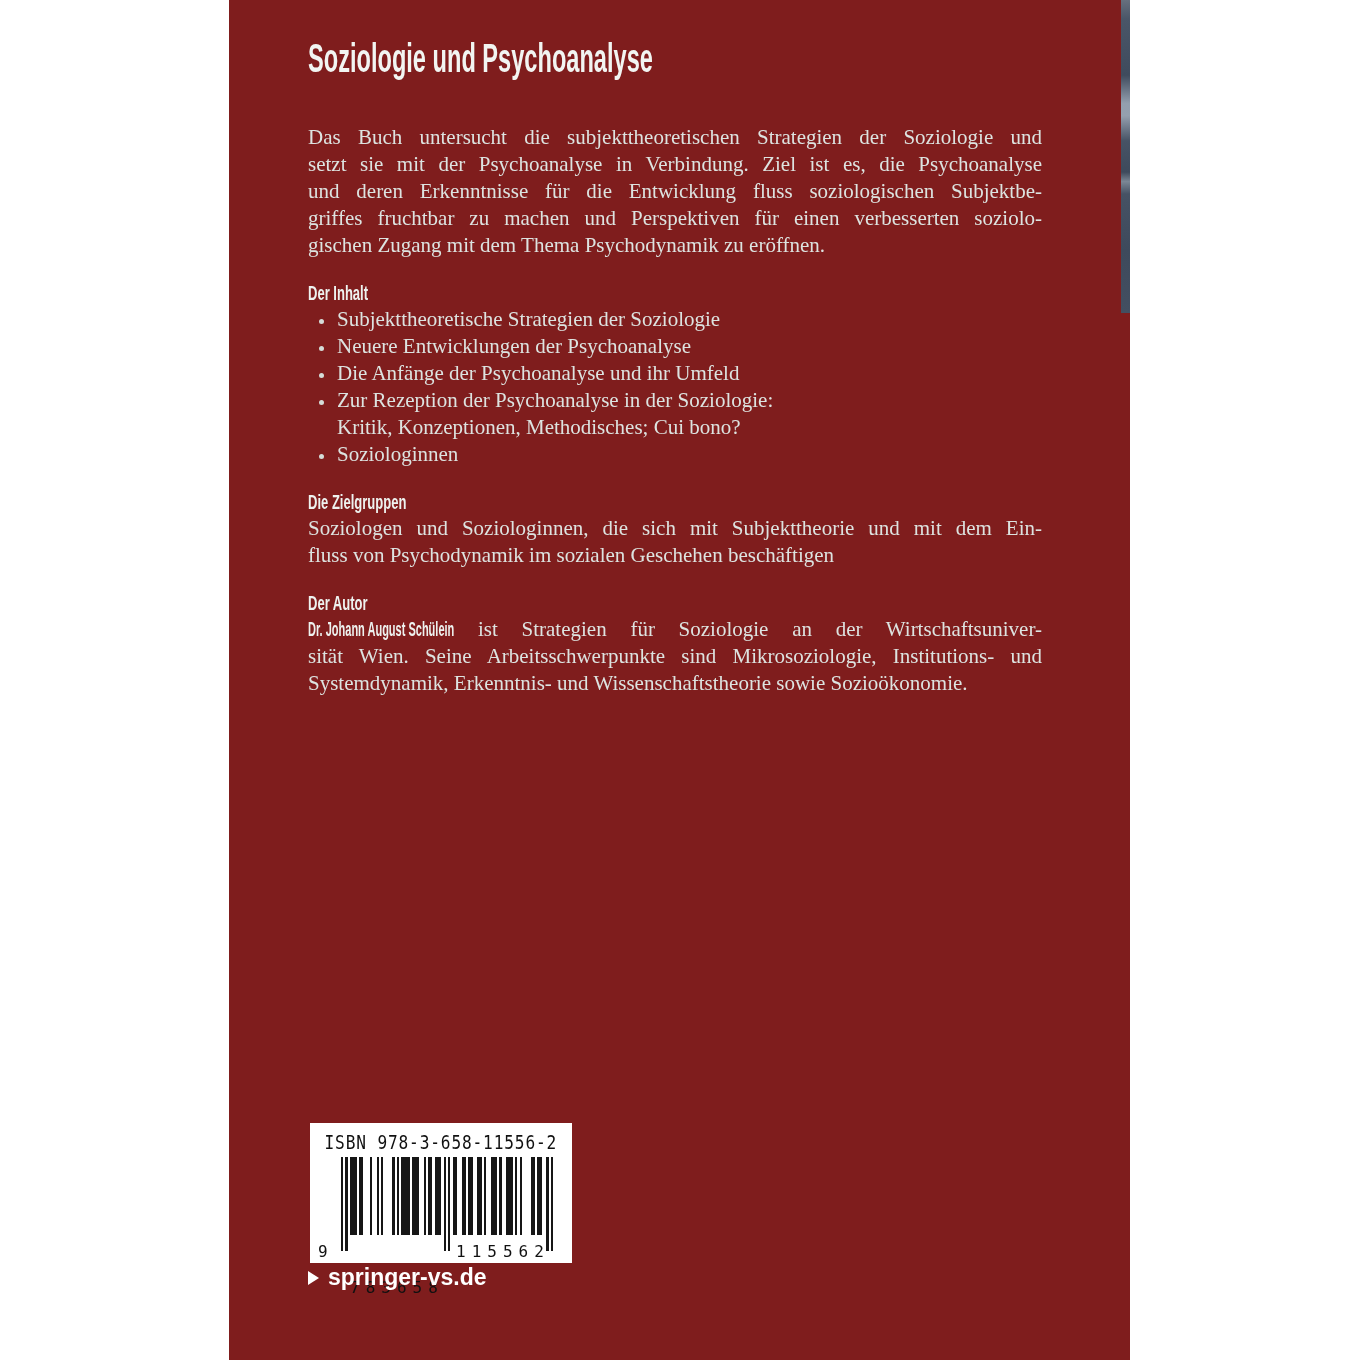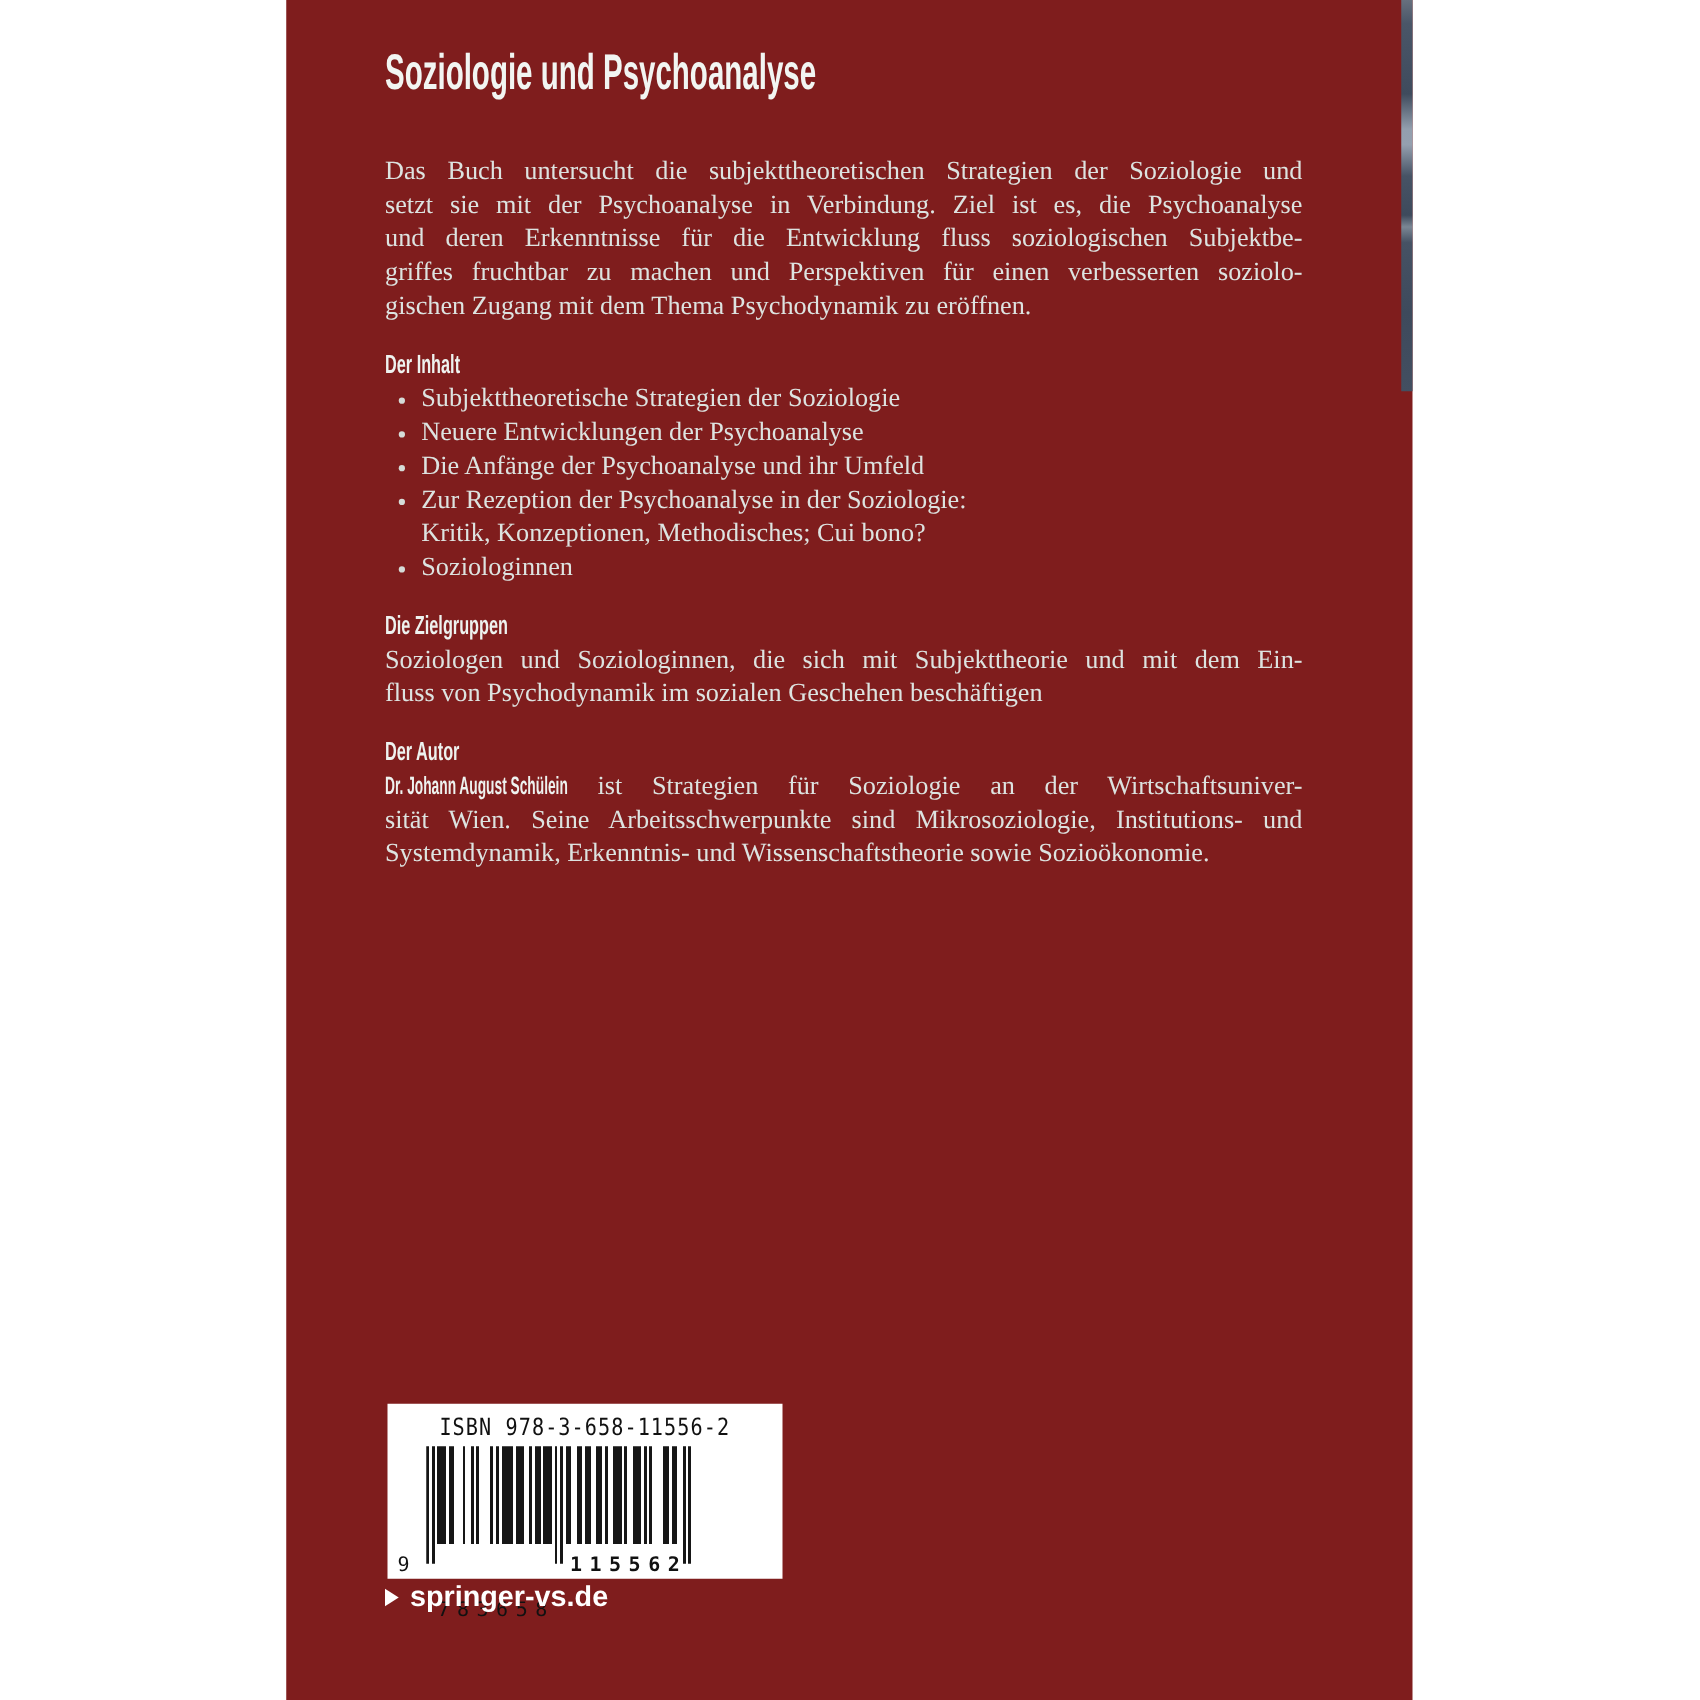--- a/index.html
+++ b/index.html
@@ -20,31 +20,31 @@
   .jline{text-align:justify;text-align-last:justify;}
   h2.sec{margin:20px 0 0;line-height:27px;}
   h2.sec .cx{font:bold 21px "Liberation Sans",sans-serif;color:#eef2ef;}
   .bullet-row{display:flex;align-items:center;}
   .dot-cell{flex:0 0 29px;width:29px;padding-left:11px;box-sizing:border-box;
             font:21px/27px "Liberation Serif",serif;color:#cfd6d3;}
   .dot-cell .dot{display:inline-block;width:5px;height:5px;border-radius:50%;
                  background:#d5dcd8;vertical-align:2px;}
   .btext{flex:1;}
   .aname{font:bold 20px "Liberation Sans",sans-serif;color:#eef2ef;}
-  .bcbox{position:absolute;left:81px;top:1123px;width:316px;height:140px;
+  .bcbox{position:absolute;left:81px;top:1123px;width:262px;height:140px;
          background:#ffffff;text-align:center;}
   .isbn{margin-top:7px;font:19px/24px "DejaVu Sans Mono",monospace;
         color:#111111;letter-spacing:1px;}
   .ean{position:absolute;left:31px;top:34px;width:212px;height:94px;}
   .digits{position:absolute;top:119px;left:0;width:100%;height:20px;
           font:16px/20px "DejaVu Sans Mono",monospace;color:#111111;
           text-align:left;}
   .d9{position:absolute;left:8px;}
   .dl{position:absolute;left:40px;letter-spacing:6px;margin-top:36px;}
-  .dr{position:absolute;left:146px;letter-spacing:6px;font-weight:bold;}
+  .dr{position:absolute;left:146px;letter-spacing:6px;}
   .pub{position:absolute;left:79px;top:1264px;display:flex;align-items:center;
        color:#ffffff;}
   .tri{width:0;height:0;border-top:7px solid transparent;
        border-bottom:7px solid transparent;border-left:11px solid #ffffff;
        margin-right:9px;}
   .pub .ptext{font:bold 23px "Liberation Sans",sans-serif;}
 </style>
 </head>
 <body>
 

